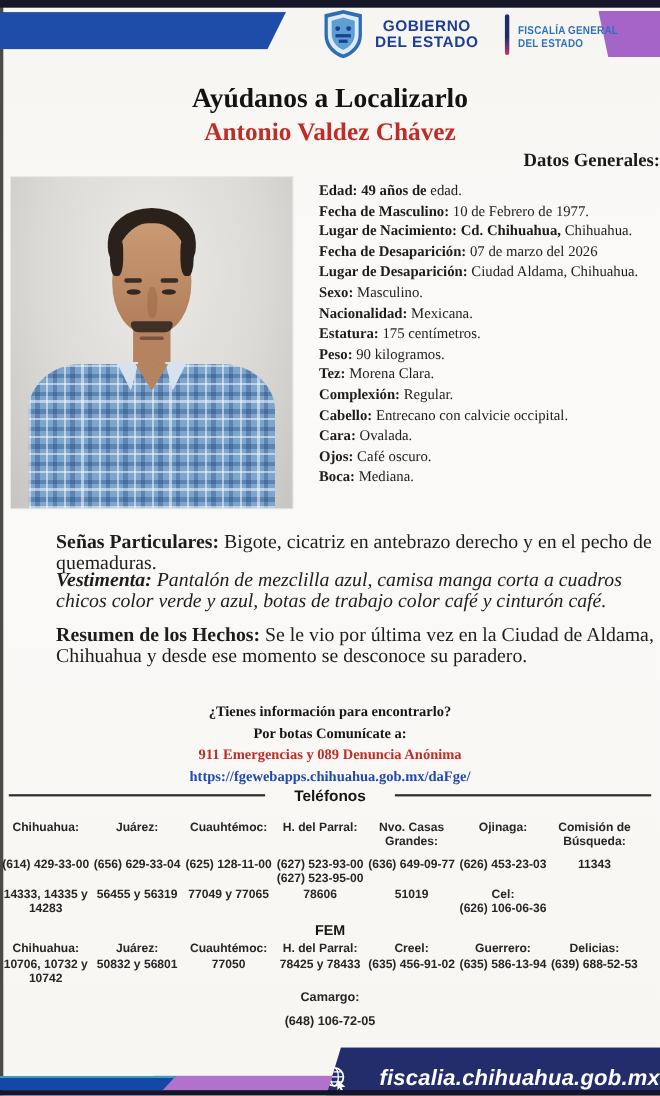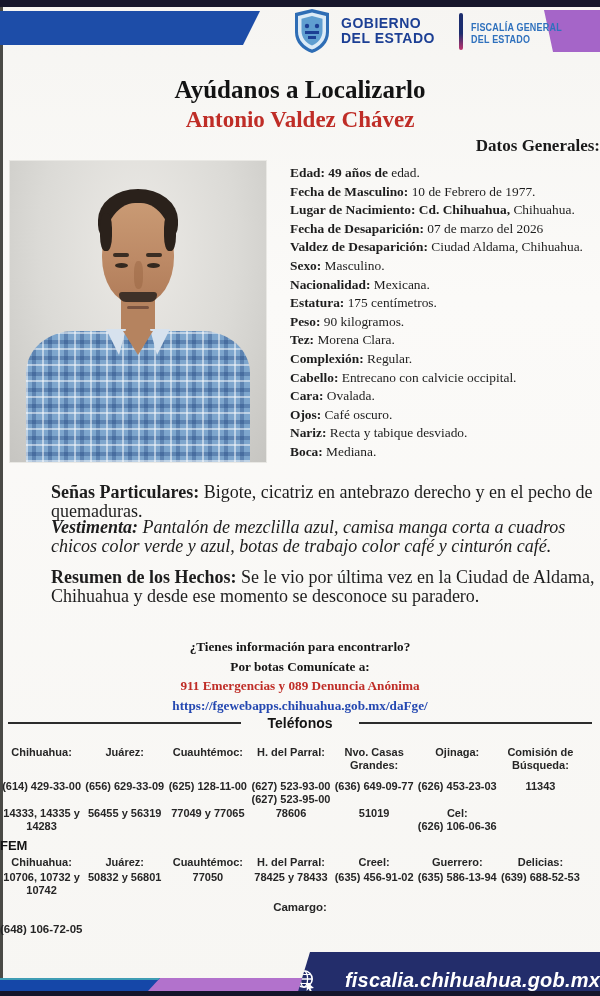--- a/index.html
+++ b/index.html
@@ -13,21 +13,21 @@
   .top-dark-bar { position:absolute; left:0; top:0; width:100%; height:7px; background:#16162b; }
   .bottom-dark-bar { position:absolute; left:0; bottom:0; width:100%; height:5px; background:#14142a; }
 
   
   .hdr-blue-bar { position:absolute; left:0; top:11px; width:260px; height:34px; background:#1d4da8;
     clip-path:polygon(0 0, 100% 0, calc(100% - 17px) 100%, 0 100%); }
   .hdr-purple { position:absolute; left:544px; top:10px; width:62px; height:42px; background:#a565c8;
     clip-path:polygon(0 0, 100% 0, 100% 100%, 9px 100%); }
   .hdr-logo { position:absolute; left:292px; top:8px; width:40px; height:46px; }
   .hdr-gob { position:absolute; left:341px; top:16px; color:#1c3f94; font-weight:bold;
-    font-size:14px; line-height:15px; letter-spacing:.5px; }
+    font-size:14px; line-height:15px; letter-spacing:.5px;text-align:center; }
   .hdr-divider { position:absolute; left:459px; top:13px; width:4px; height:37px;
     background:linear-gradient(180deg,#1c2d6e 0%, #1c2d6e 55%, #c2356e 100%); border-radius:2px; }
   .hdr-fge { position:absolute; left:471px; top:23px; color:#2f71bd; font-weight:bold;
     font-size:9px; line-height:9.5px; letter-spacing:.2px; transform:scaleY(1.15); transform-origin:top left; }
   .title-main { position:absolute; left:0; top:76px; width:100%; text-align:center;
     font-family:"Liberation Serif",serif; font-weight:bold; font-size:25px; color:#131313; }
   .title-name { position:absolute; left:0; top:107px; width:100%; text-align:center;
     font-family:"Liberation Serif",serif; font-weight:bold; font-size:23px; color:#bf2d27; }
   .title-datos { position:absolute; left:0; top:136px; width:100%; text-align:right;
     font-family:"Liberation Serif",serif; font-weight:bold; font-size:17px; color:#1a1a1a; }
@@ -81,27 +81,27 @@
 
   
   .tel-title { position:absolute; left:8px; right:8px; top:715px; display:flex; align-items:center; gap:26px; }
   .tel-title .rule { flex:1; height:2px; background:#2c2c2c; }
   .tel-title .txt { font-weight:bold; font-size:14px; color:#141414; }
   .grid7 { position:absolute; left:0; right:18px; display:grid; grid-template-columns:repeat(7,1fr);
     text-align:center; font-size:11px; font-weight:bold; color:#262626; line-height:13px; white-space:pre-line; }
   .g-head { top:746px; }
   .g-row1 { top:780px; }
   .g-row2 { top:807px; }
-  .fem-title { position:absolute; left:0; top:838px; width:100%; text-align:left;
+  .fem-title { position:absolute; left:0; top:838px; width:100%; text-align:center;
     font-weight:bold; font-size:13px; color:#141414; }
   .g-femhead { top:856px; }
   .g-femrow { top:871px; }
   .camargo-lbl { position:absolute; left:0; top:901px; width:100%; text-align:center;
     font-weight:bold; font-size:11.5px; color:#262626; }
-  .camargo-val { position:absolute; left:0; top:923px; width:100%; 
+  .camargo-val { position:absolute; left:0; top:923px; width:100%; text-align:center;
     font-weight:bold; font-size:11.5px; color:#262626; }
 
   
   .stripe-purple { position:absolute; left:140px; top:978px; width:170px; height:13px; background:#b272cc; }
   .stripe-blue { position:absolute; left:0; top:978px; width:160px; height:13px; background:#1547a8;
     clip-path:polygon(0 0, 100% 0, calc(100% - 12px) 100%, 0 100%);
     border-top:2px solid #3f9db4; }
   .footer-box { position:absolute; left:293px; right:0; top:952px; height:56px; background:#232d6b;
     clip-path:polygon(17px 0, 100% 0, 100% 100%, 0 100%);
     display:flex; align-items:center; justify-content:space-between; gap:9px; }
@@ -161,31 +161,30 @@
     <div class="nose"></div>
     <div class="mustache"></div>
     <div class="mouth"></div>
   </div>
 
   <div class="datos">
     <div><span class="lbl">Edad:</span> <span class="lbl">49 años de</span> <span>edad.</span></div>
     <div><span class="lbl">Fecha de Masculino:</span> <span>10 de Febrero de 1977.</span></div>
     <div><span class="lbl">Lugar de Nacimiento:</span> <span class="lbl">Cd. Chihuahua,</span> <span>Chihuahua.</span></div>
     <div><span class="lbl">Fecha de Desaparición:</span> <span>07 de marzo del 2026</span></div>
-    <div><span class="lbl">Valdez de Desaparición:</span> <span>Ciudad Aldama, Chihuahua.</span></div>
+    <div><span class="lbl">Lugar de Desaparición:</span> <span>Ciudad Aldama, Chihuahua.</span></div>
     <div><span class="lbl">Sexo:</span> <span>Masculino.</span></div>
     <div><span class="lbl">Nacionalidad:</span> <span>Mexicana.</span></div>
     <div><span class="lbl">Estatura:</span> <span>175 centímetros.</span></div>
     <div><span class="lbl">Peso:</span> <span>90 kilogramos.</span></div>
     <div><span class="lbl">Tez:</span> <span>Morena Clara.</span></div>
     <div><span class="lbl">Complexión:</span> <span>Regular.</span></div>
     <div><span class="lbl">Cabello:</span> <span>Entrecano con calvicie occipital.</span></div>
     <div><span class="lbl">Cara:</span> <span>Ovalada.</span></div>
     <div><span class="lbl">Ojos:</span> <span>Café oscuro.</span></div>
-    <div><span class="lbl">Nariz:</span> <span>Recta y tabique desviado.</span></div>
     <div><span class="lbl">Boca:</span> <span>Mediana.</span></div>
   </div>
 
   <div class="para p1">
     <span class="lbl">Señas Particulares:</span>
     <span>Bigote, cicatriz en antebrazo derecho y en el pecho de quemaduras.</span>
   </div>
   <div class="para p2">
     <span class="lbl">Vestimenta:</span>
     <span>Pantalón de mezclilla azul, camisa manga corta a cuadros  chicos color verde y azul, botas de trabajo color café y cinturón café.</span>
@@ -215,21 +214,21 @@
     <span>H. del Parral:</span>
     <span>Nvo. Casas
 Grandes:</span>
     <span>Ojinaga:</span>
     <span>Comisión de
 Búsqueda:</span>
   </div>
 
   <div class="grid7 g-row1">
     <span>(614) 429-33-00</span>
-    <span>(656) 629-33-09</span>
+    <span>(656) 629-33-04</span>
     <span>(625) 128-11-00</span>
     <span>(627) 523-93-00
 (627) 523-95-00</span>
     <span>(636) 649-09-77</span>
     <span>(626) 453-23-03</span>
     <span>11343</span>
   </div>
 
   <div class="grid7 g-row2">
     <span>14333, 14335 y

